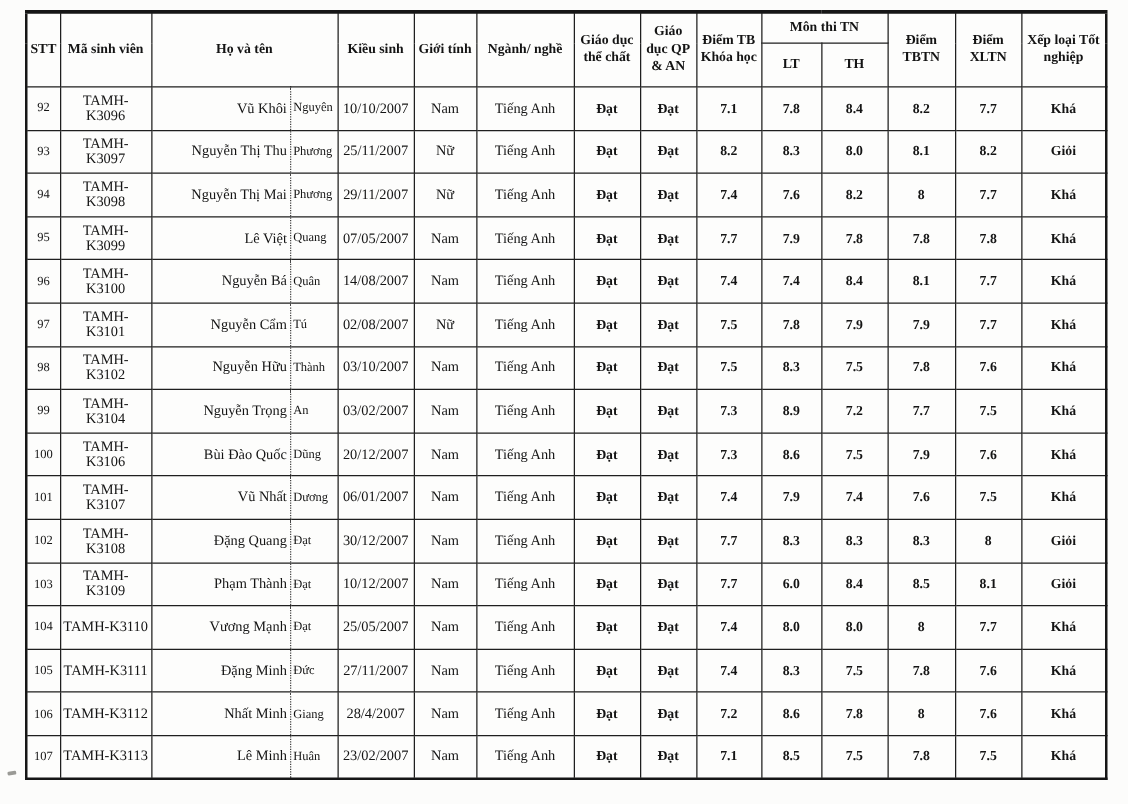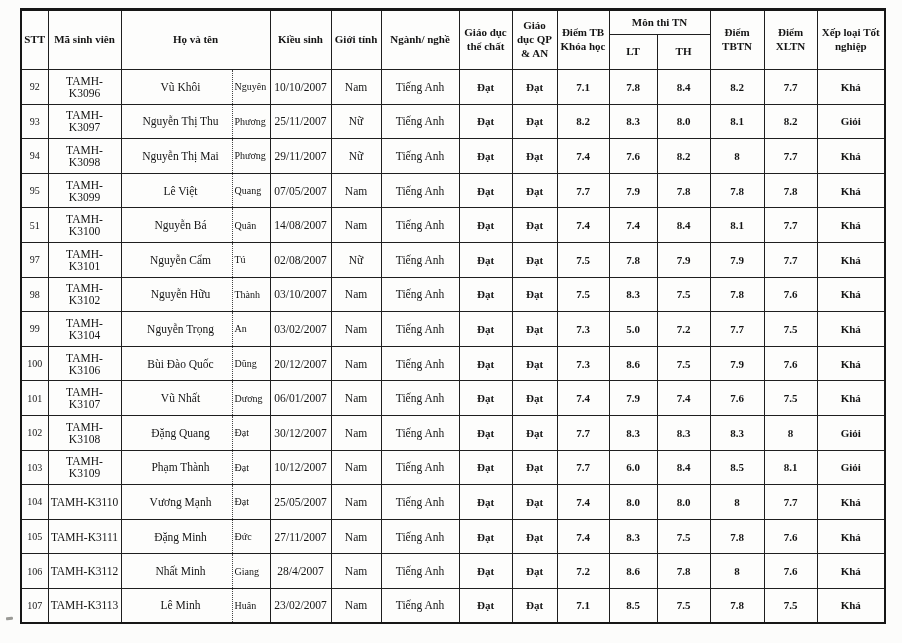--- a/index.html
+++ b/index.html
@@ -45,21 +45,21 @@
   thead tr.h2 { height: 35px; }
   tbody tr { height: 34.6px; }
   tbody td {
     font-size: 11.5px;
     text-align: center;
     vertical-align: middle;
     padding: 0 2px;
     background: #fdfdfc;
   }
   td.c-ho {
-    text-align: center;
+    text-align: right;
     padding-left: 10px;
     border-right: 1px dotted #444;
   }
   td.c-ten {
     text-align: left;
     padding-left: 2px;
     padding-right: 0;
     font-size: 10px;
     border-left: 1px dotted #444;
   }
@@ -182,21 +182,21 @@
           <td class="c-bold">Đạt</td>
           <td class="c-bold">Đạt</td>
           <td class="c-bold">7.7</td>
           <td class="c-bold">7.9</td>
           <td class="c-bold">7.8</td>
           <td class="c-bold">7.8</td>
           <td class="c-bold">7.8</td>
           <td class="c-bold">Khá</td>
         </tr>
         <tr>
-          <td class="c-stt">51</td>
+          <td class="c-stt">96</td>
           <td>TAMH-K3100</td>
           <td class="c-ho">Nguyễn Bá</td>
           <td class="c-ten">Quân</td>
           <td>14/08/2007</td>
           <td>Nam</td>
           <td>Tiếng Anh</td>
           <td class="c-bold">Đạt</td>
           <td class="c-bold">Đạt</td>
           <td class="c-bold">7.4</td>
           <td class="c-bold">7.4</td>
@@ -243,21 +243,21 @@
           <td class="c-stt">99</td>
           <td>TAMH-K3104</td>
           <td class="c-ho">Nguyễn Trọng</td>
           <td class="c-ten">An</td>
           <td>03/02/2007</td>
           <td>Nam</td>
           <td>Tiếng Anh</td>
           <td class="c-bold">Đạt</td>
           <td class="c-bold">Đạt</td>
           <td class="c-bold">7.3</td>
-          <td class="c-bold">5.0</td>
+          <td class="c-bold">8.9</td>
           <td class="c-bold">7.2</td>
           <td class="c-bold">7.7</td>
           <td class="c-bold">7.5</td>
           <td class="c-bold">Khá</td>
         </tr>
         <tr>
           <td class="c-stt">100</td>
           <td>TAMH-K3106</td>
           <td class="c-ho">Bùi Đào Quốc</td>
           <td class="c-ten">Dũng</td>

